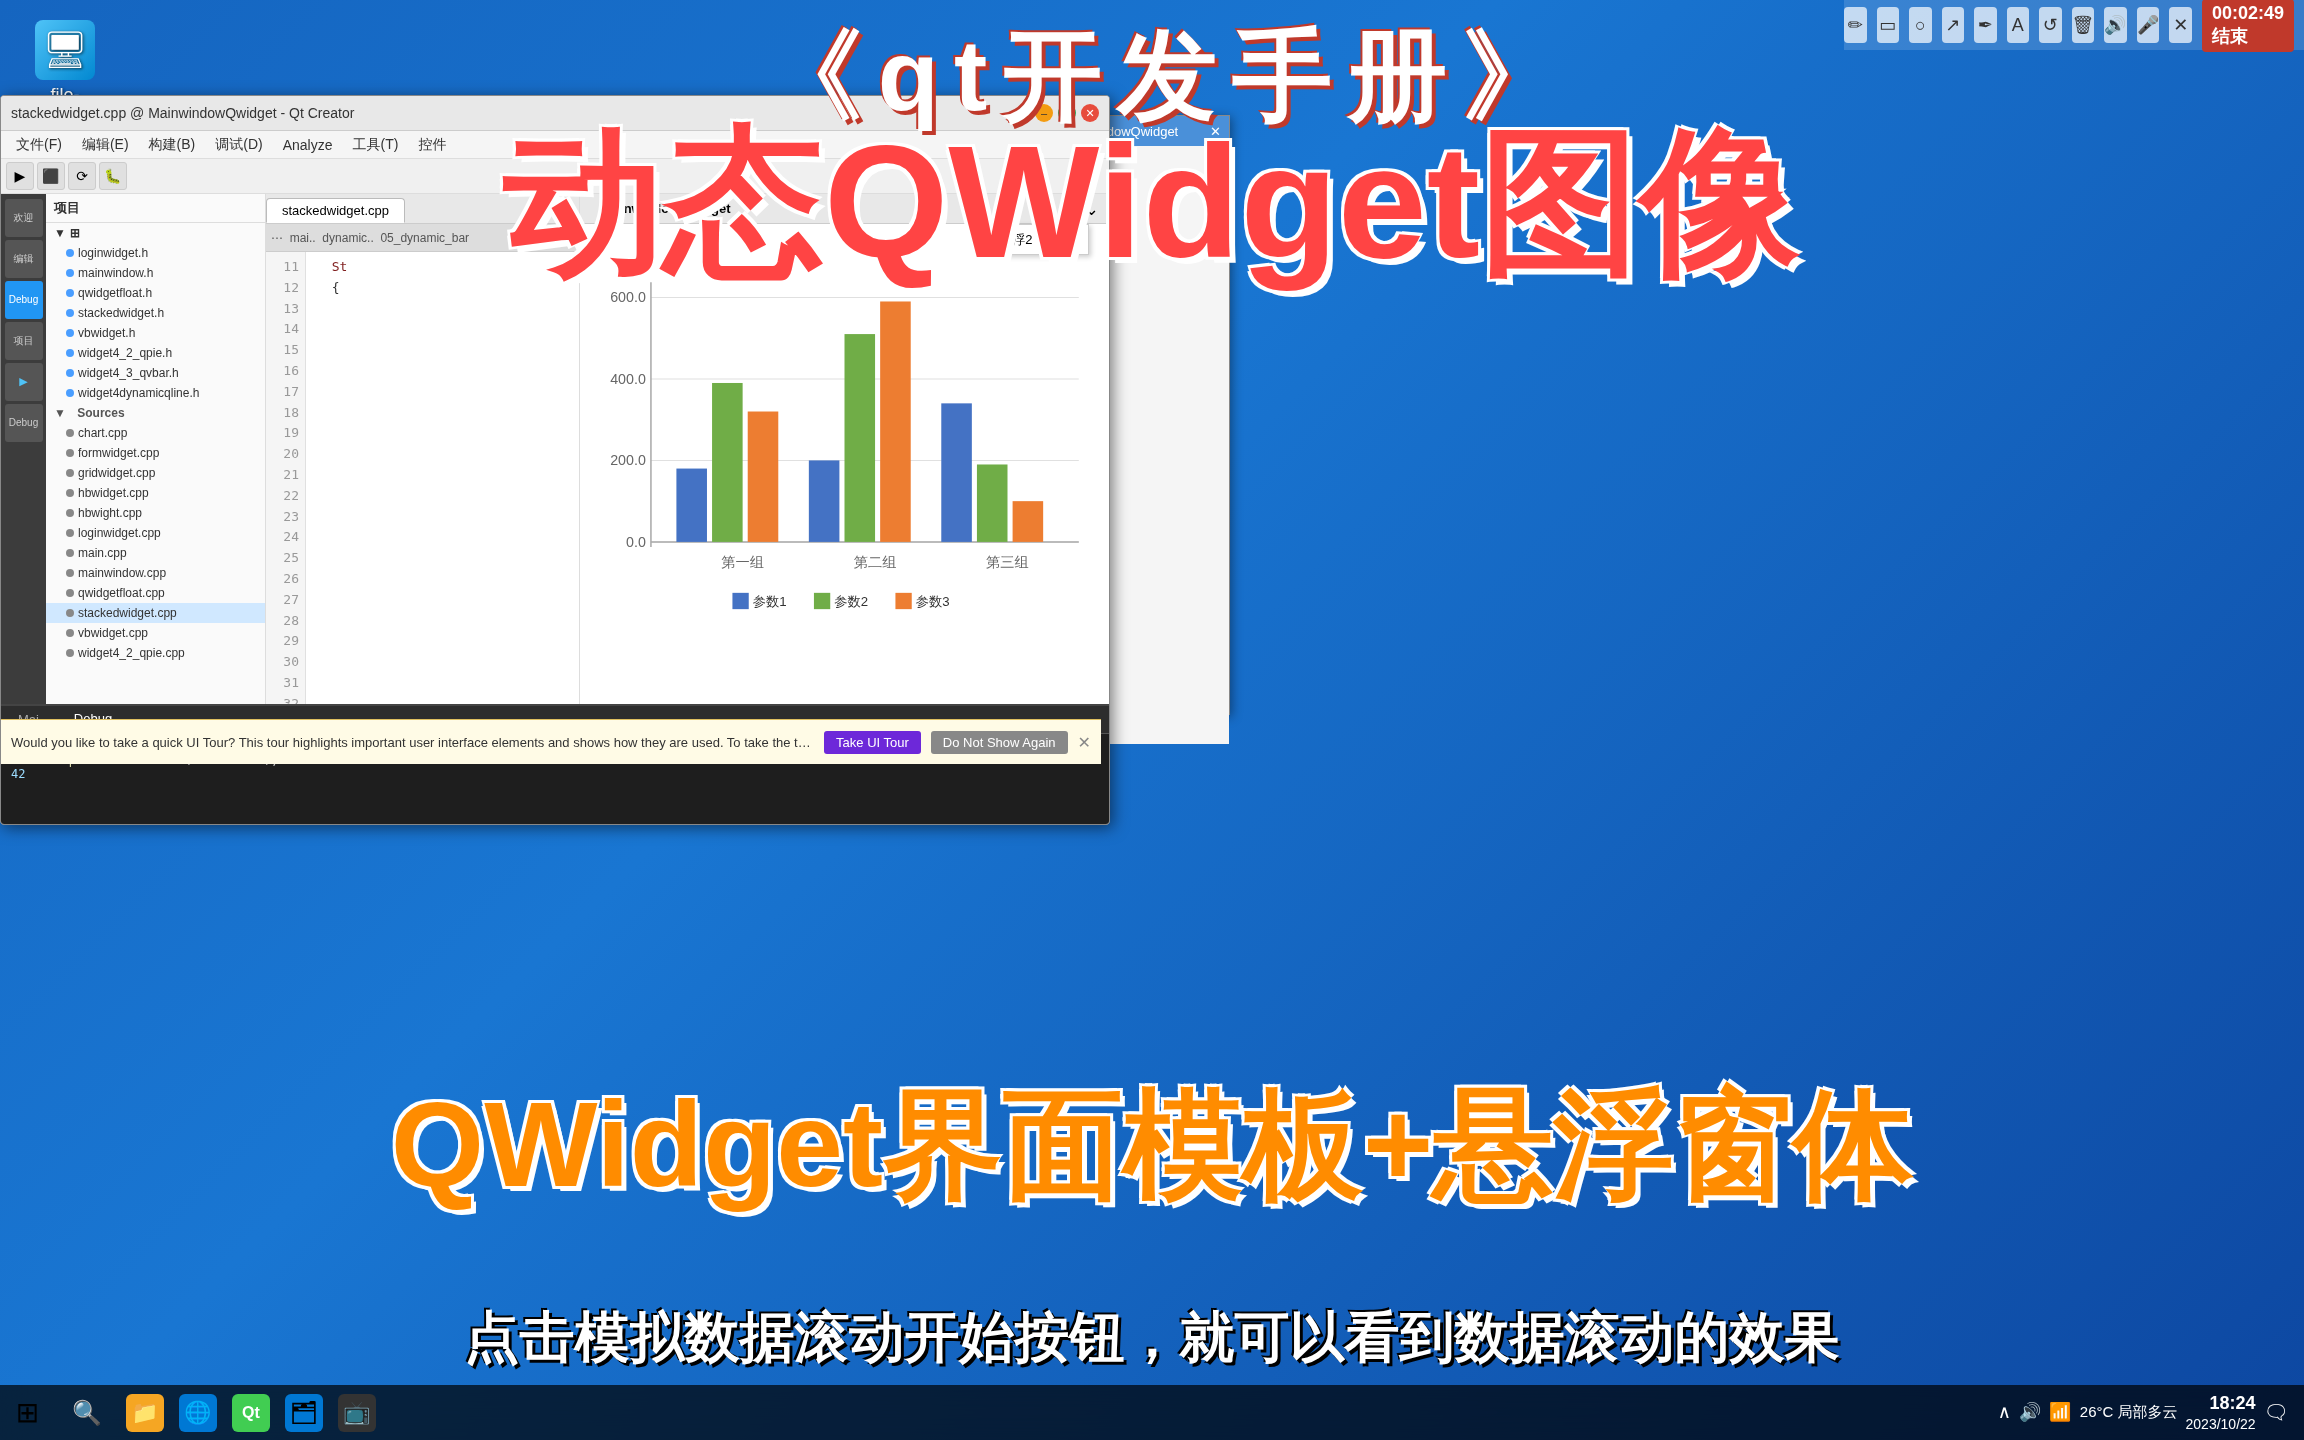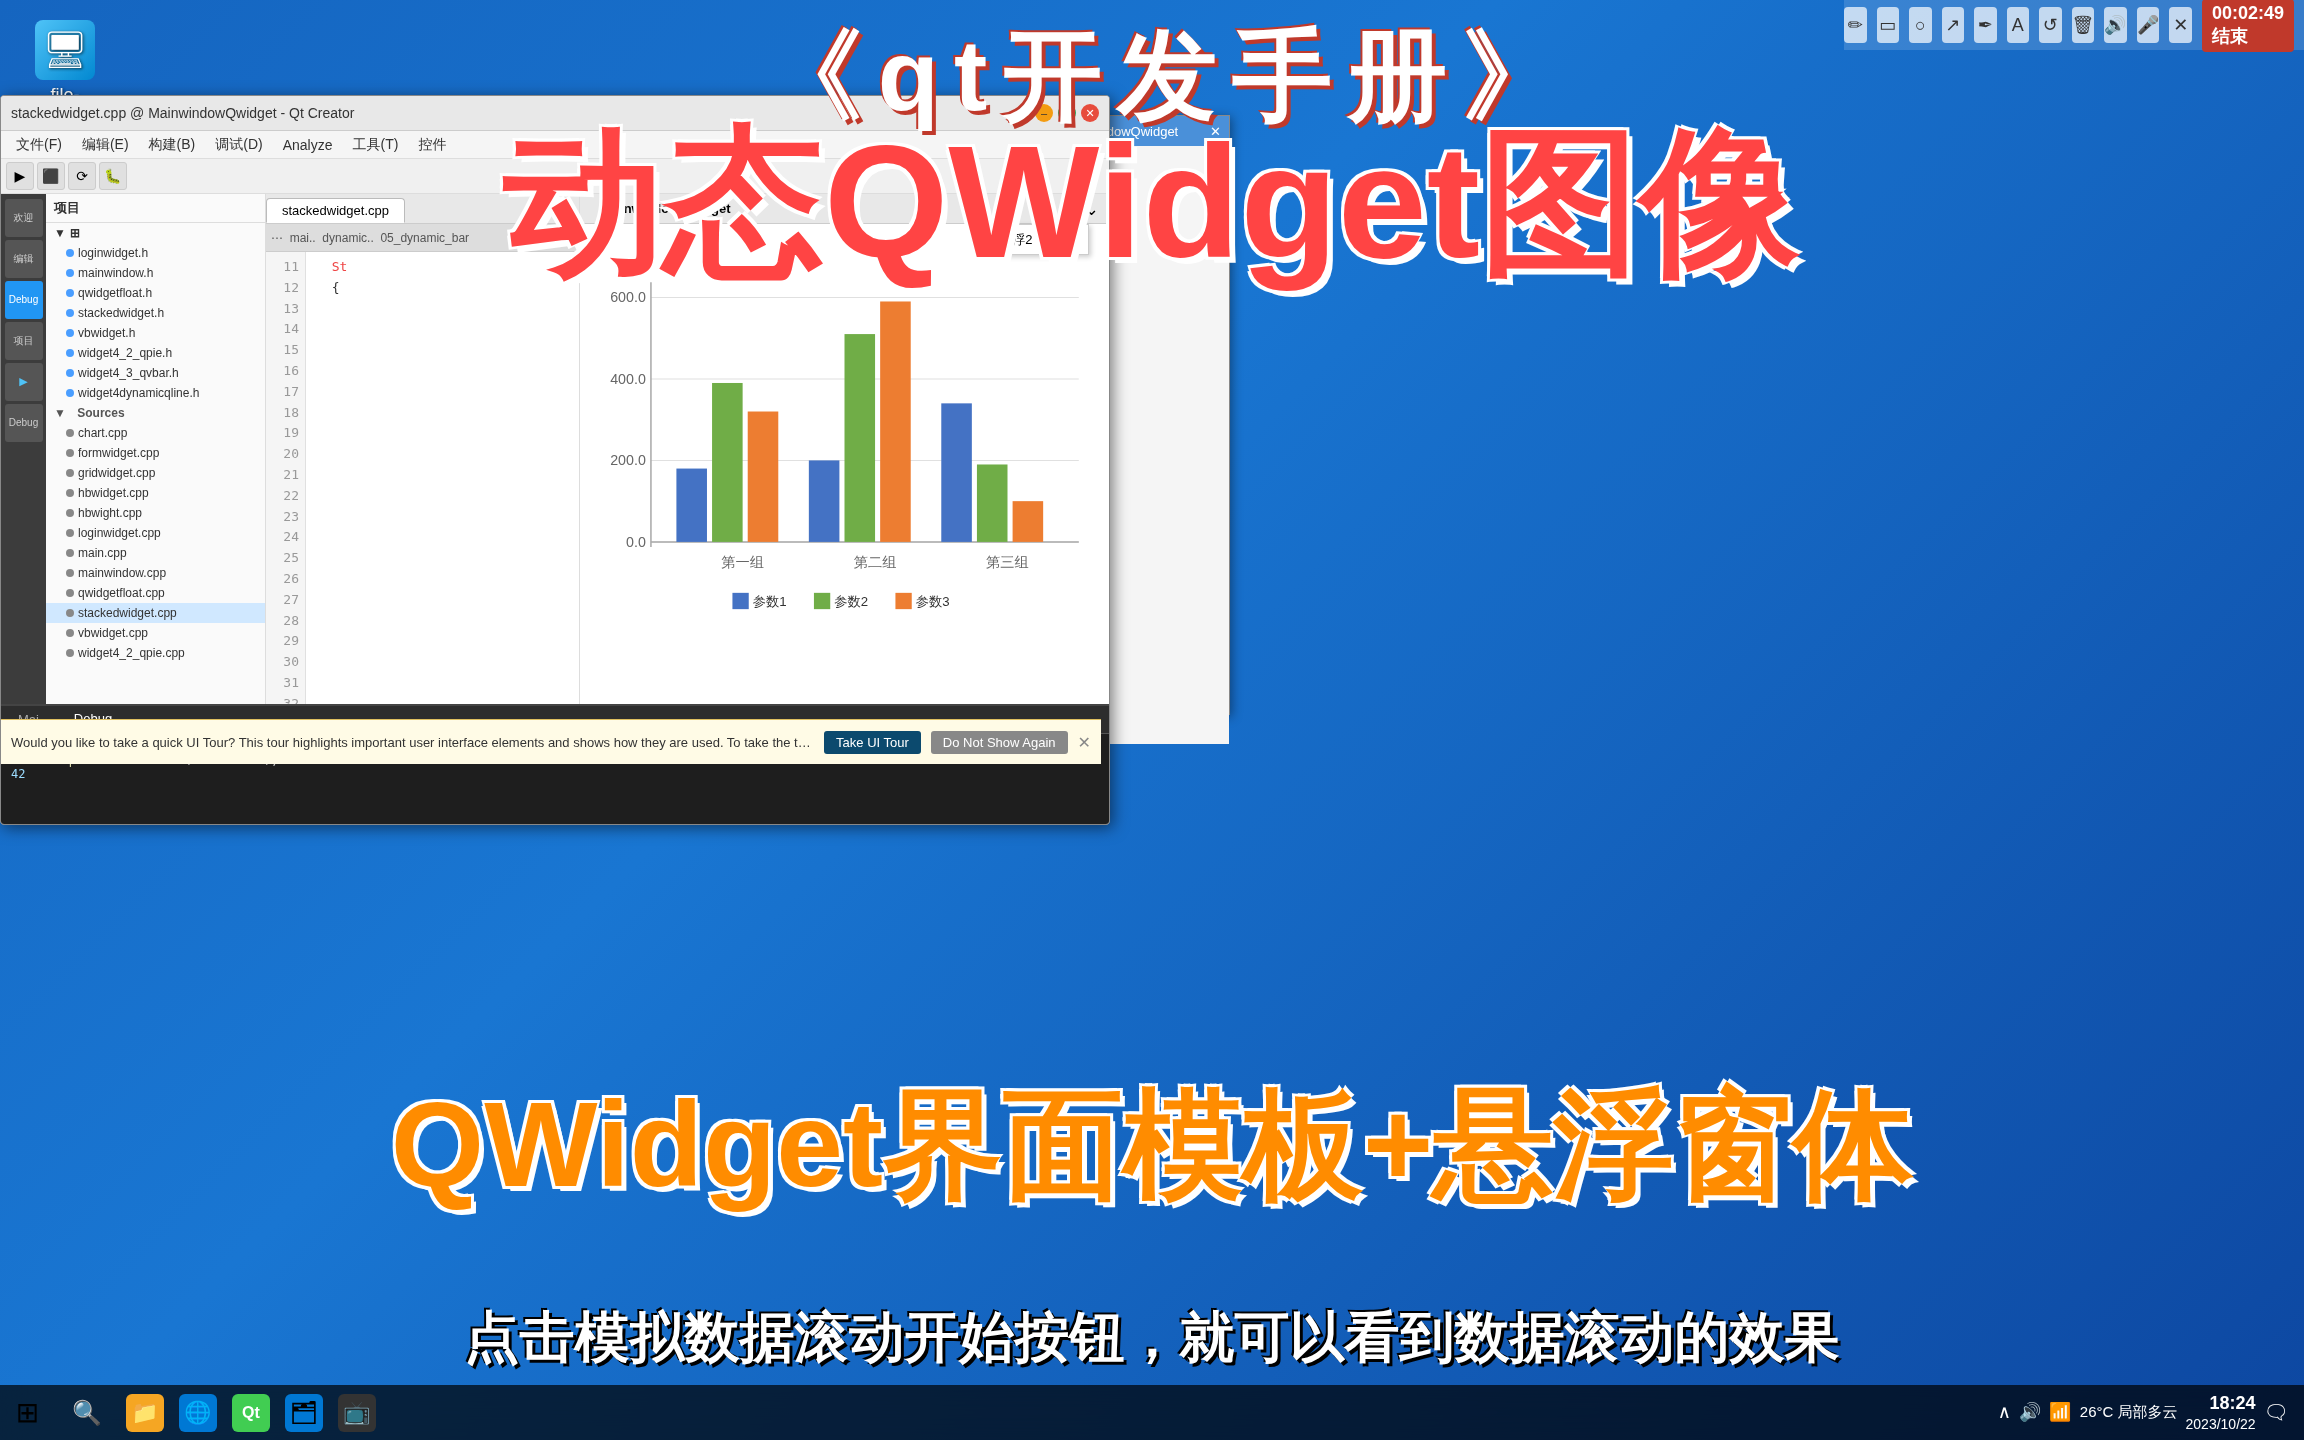--- a/index.html
+++ b/index.html
@@ -321,21 +321,21 @@
     .qt-code-content {
       flex: 1;
       padding: 5px 10px;
       font-family: monospace;
       font-size: 13px;
       line-height: 1.6;
       color: #333;
       overflow: auto;
     }
     .code-line { white-space: pre; }
-    .code-kw { color: #ef4444; }
+    .code-kw { color: #7f1d1d; }
 
     
     .qt-right-panel {
       width: 530px;
       background: white;
       border-left: 1px solid #ddd;
       flex-shrink: 0;
       position: relative;
       display: flex;
       flex-direction: column;
@@ -573,21 +573,21 @@
       display: flex;
       align-items: center;
       padding: 0 10px;
       font-size: 13px;
       color: #333;
       z-index: 60;
       gap: 10px;
     }
     .tour-btn {
       padding: 4px 12px;
-      background: #0c4a6e;
+      background: #6d28d9;
       color: white;
       border: none;
       border-radius: 3px;
       font-size: 13px;
       cursor: pointer;
       white-space: nowrap;
     }
     .tour-btn.no-show {
       background: #888;
     }

